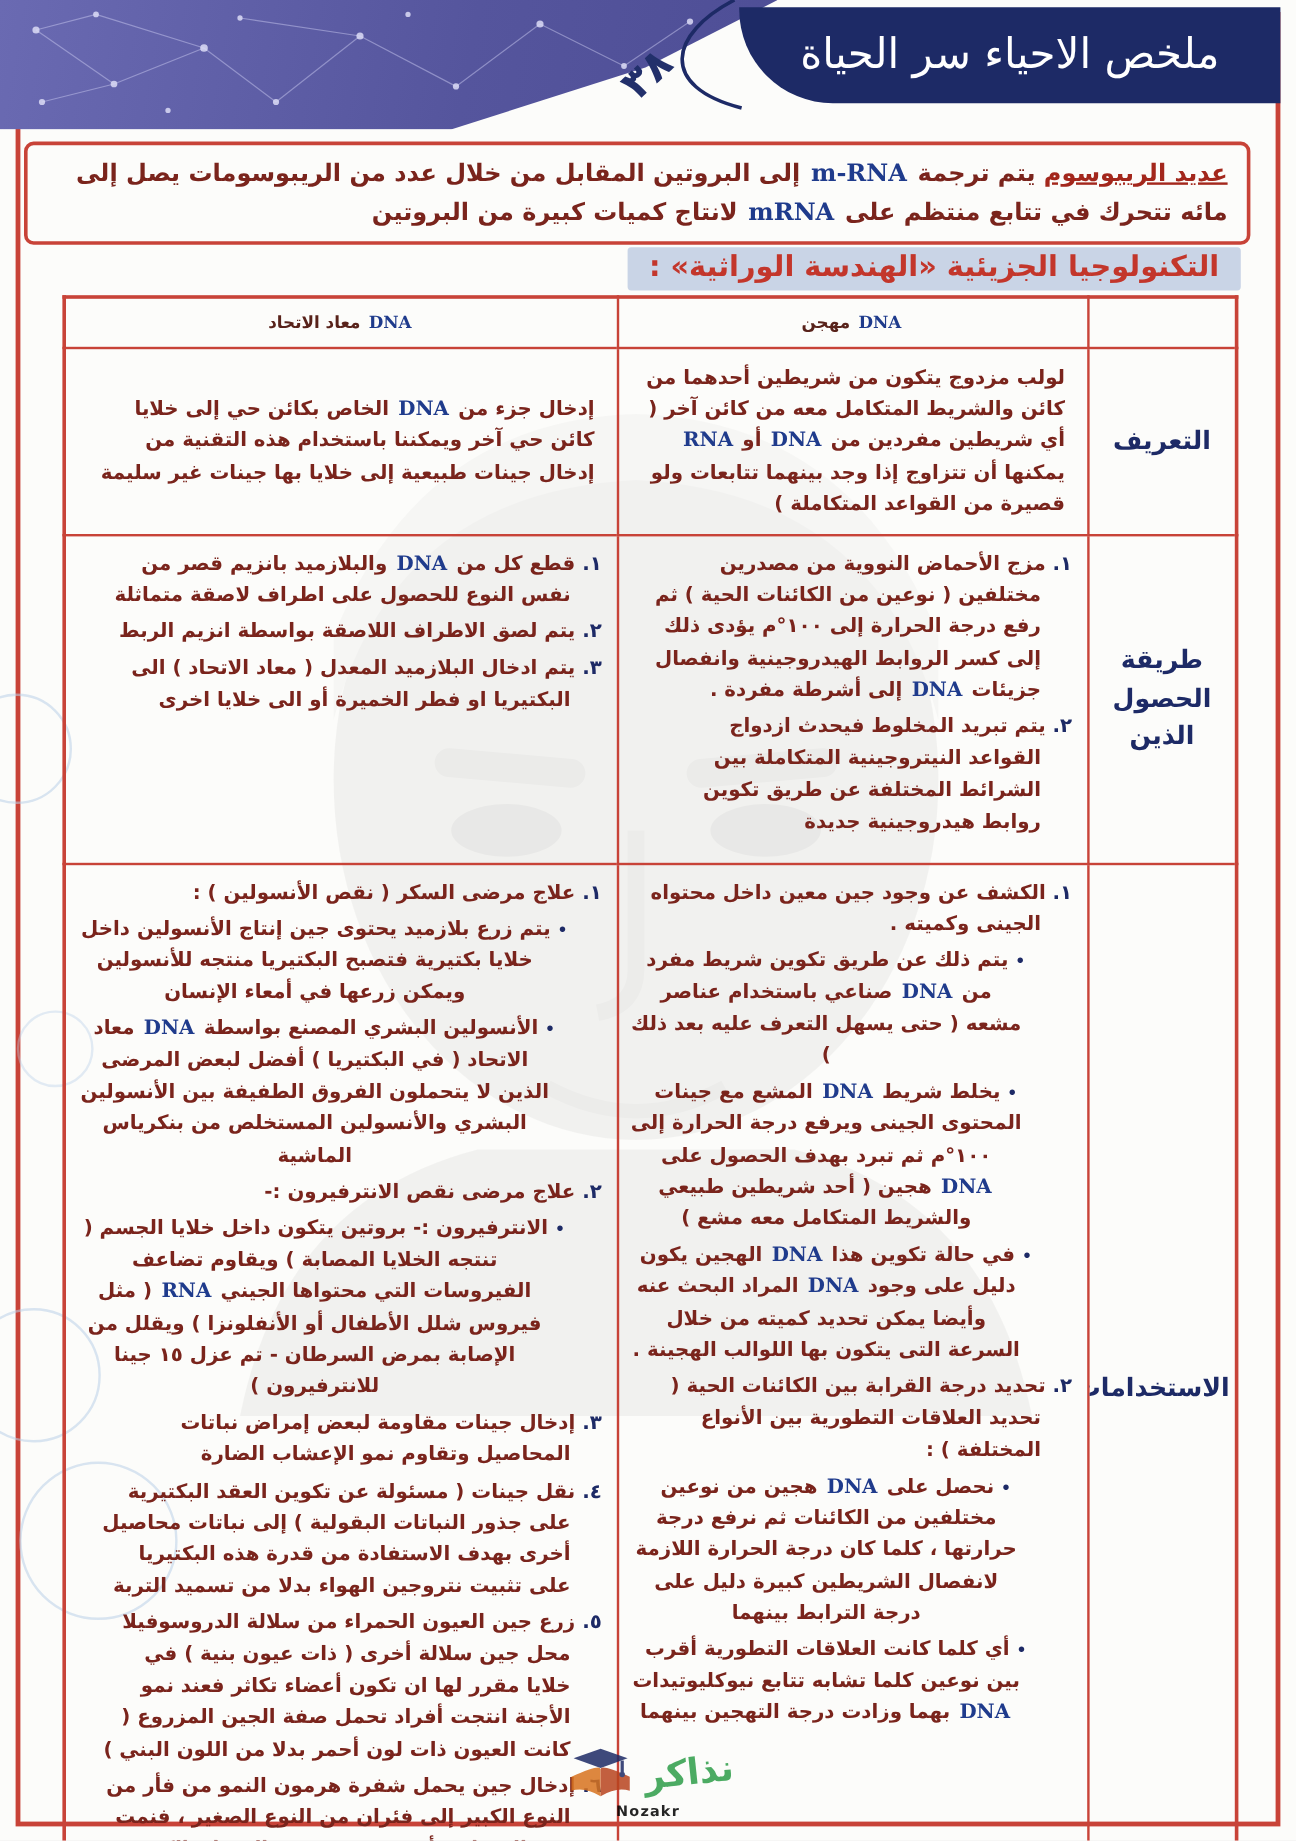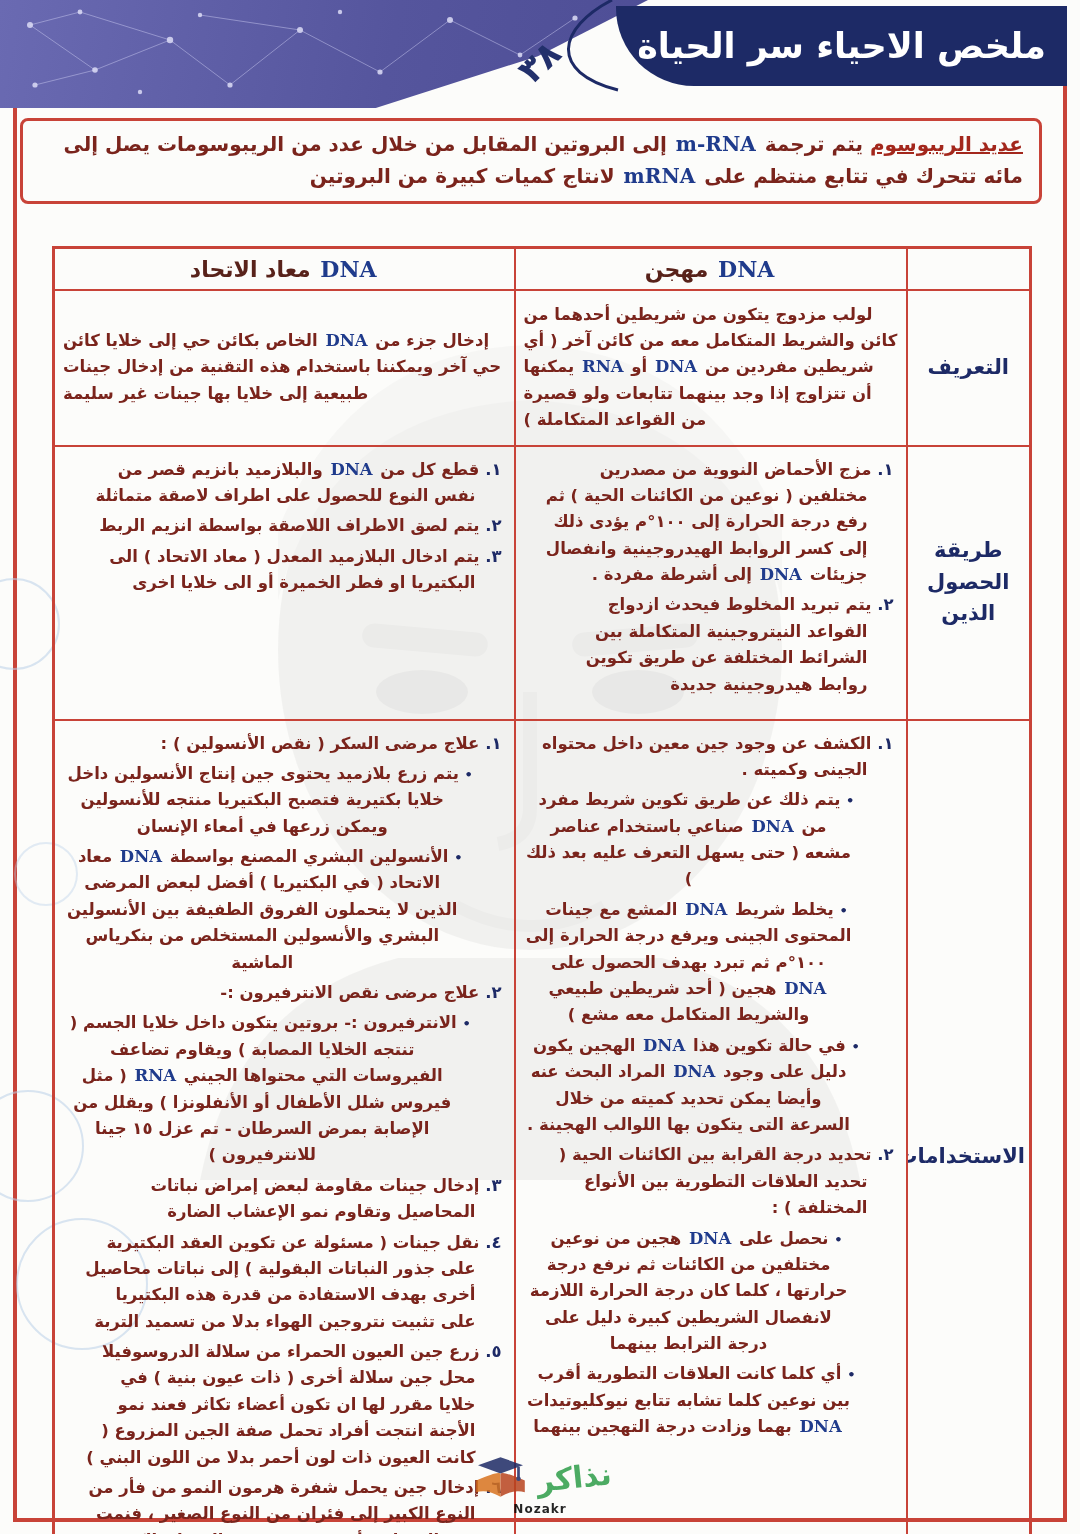--- a/index.html
+++ b/index.html
@@ -17,21 +17,21 @@
   
   .frame{position:absolute;top:10px;left:13px;right:13px;bottom:12px;border:4px solid var(--red);z-index:1;}
 
   
   .corner-purple{position:absolute;top:0;left:0;width:648px;height:108px;
     background:linear-gradient(100deg,#6a6ab2 0%,#55559d 60%,#4e4e96 100%);
     clip-path:polygon(0 0,100% 0,83% 52%,58% 100%,0 100%);z-index:3;}
   .corner-purple svg{width:100%;height:100%;}
   .band{position:absolute;top:6px;right:13px;left:616px;height:80px;background:var(--navy);
     border-radius:0 0 0 78px;z-index:3;display:flex;align-items:center;justify-content:center;}
-  .band h1{color:#ffffff;font-size:35px;font-weight:700;letter-spacing:1px;direction:rtl;}
+  .band h1{color:#ffffff;font-size:35px;font-weight:400;letter-spacing:1px;direction:rtl;}
   .swoosh{position:absolute;top:0;left:0;width:1080px;height:120px;z-index:3;pointer-events:none;}
   .page-num{position:absolute;top:42px;left:518px;z-index:4;color:#22306b;font-size:35px;
     font-weight:800;transform:rotate(-43deg);direction:rtl;}
 
   
   .intro{position:absolute;top:118px;left:20px;right:38px;height:86px;border:3px solid var(--red);
     border-radius:8px;padding:7px 16px 0 16px;z-index:2;direction:rtl;text-align:right;
     font-size:20px;font-weight:700;color:var(--maroon);line-height:1.6;}
   .intro .lead{color:#a3271c;text-decoration:underline;}
 
@@ -45,24 +45,24 @@
     border:3px solid var(--red);}
   table.main td{border:2px solid var(--red);vertical-align:top;overflow:hidden;}
   col.c-label{width:124px;}
   col.c-hyb{width:392px;}
   tr.head-row{height:42px;}
   tr.r-def{height:156px;}
   tr.r-met{height:274px;}
   .label-cell{vertical-align:middle !important;text-align:center;color:var(--navy);
     font-size:21px;font-weight:800;line-height:1.5;padding:4px;}
   .col-head{vertical-align:middle !important;text-align:center;color:#58221a;
-    font-size:22px;font-weight:800;}
+    font-size:14px;font-weight:800;}
   .cell{padding:10px 12px 8px 10px;color:var(--maroon);font-size:16.5px;font-weight:700;
     line-height:1.6;text-align:right;}
-  .cell.center{text-align:left;vertical-align:middle !important;padding:8px 8px;}
+  .cell.center{text-align:right;vertical-align:middle !important;padding:8px 18px;}
   .latin{font-family:"DejaVu Serif",serif;color:var(--latin-blue);padding:0 2px;font-weight:700;}
   .li{margin-bottom:4px;}
   .li.num{padding-right:26px;text-indent:-26px;margin-left:16px;}
   .li.bullet{padding-right:42px;text-indent:-16px;text-align:center;}
   .pfx{color:var(--navy);}
   .blt{color:var(--navy);font-size:13px;}
 
   
   .face{position:absolute;top:300px;left:150px;width:760px;height:880px;opacity:0.10;z-index:1;pointer-events:none;}
   .deco{position:absolute;border:2px solid #b9cfe8;border-radius:50%;opacity:.55;z-index:1;}
@@ -144,20 +144,21 @@
   <div class="band">
     <h1>ملخص الاحياء سر الحياة</h1>
   </div>
 
   <div class="page-num">٣٨</div>
 
   <div class="intro" dir="rtl">
     <span class="lead">عديد الريبوسوم</span><span> يتم ترجمة <span class="latin">m-RNA</span> إلى البروتين المقابل من خلال عدد من الريبوسومات يصل إلى مائه تتحرك في تتابع منتظم على <span class="latin">mRNA</span> لانتاج كميات كبيرة من البروتين</span>
   </div>
 
+  <div class="sec-title">التكنولوجيا الجزيئية «الهندسة الوراثية» :</div>
 
   <div class="table-wrap">
     <table class="main">
       <colgroup>
           <col class="c-label">
           <col class="c-hyb">
           <col class="c-rec">
         </colgroup>
       <tbody>
           <tr class="head-row">

